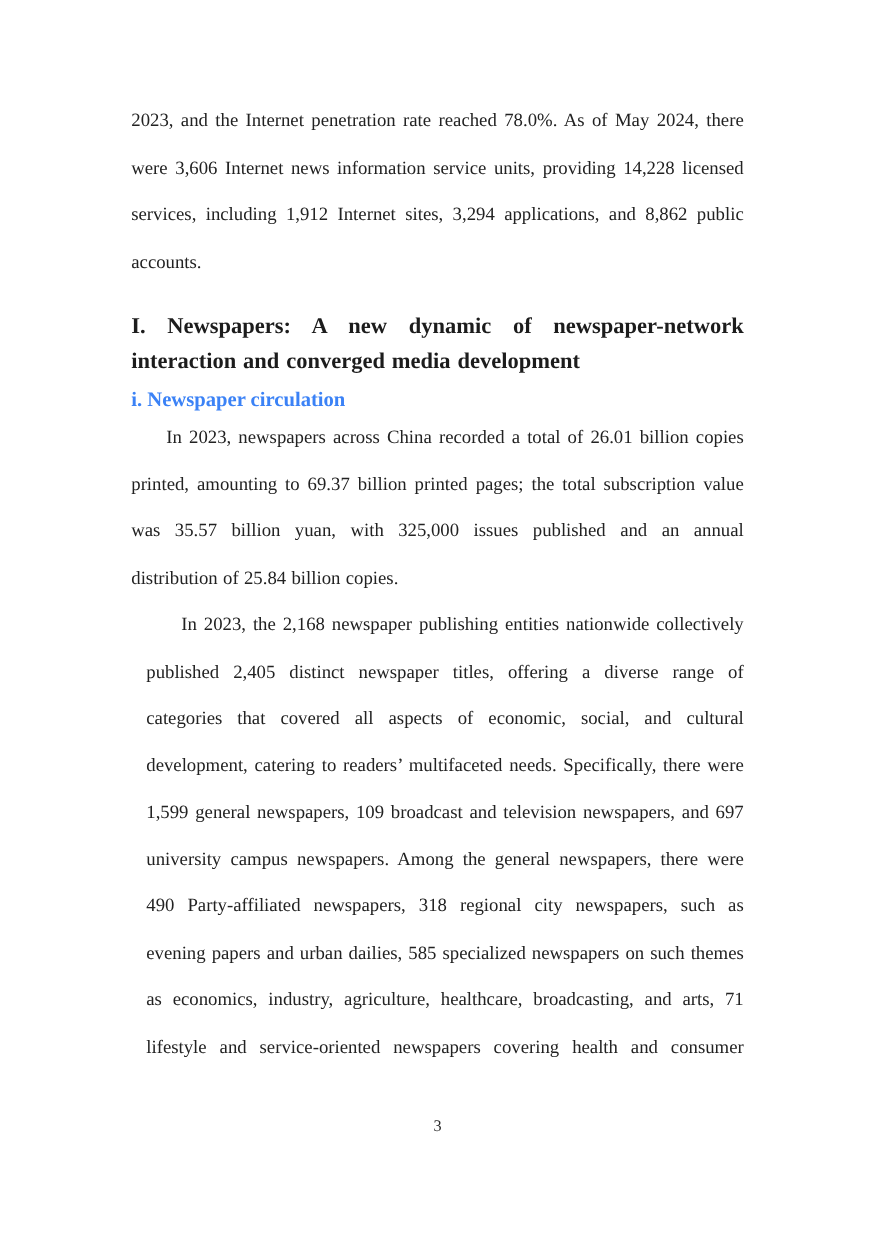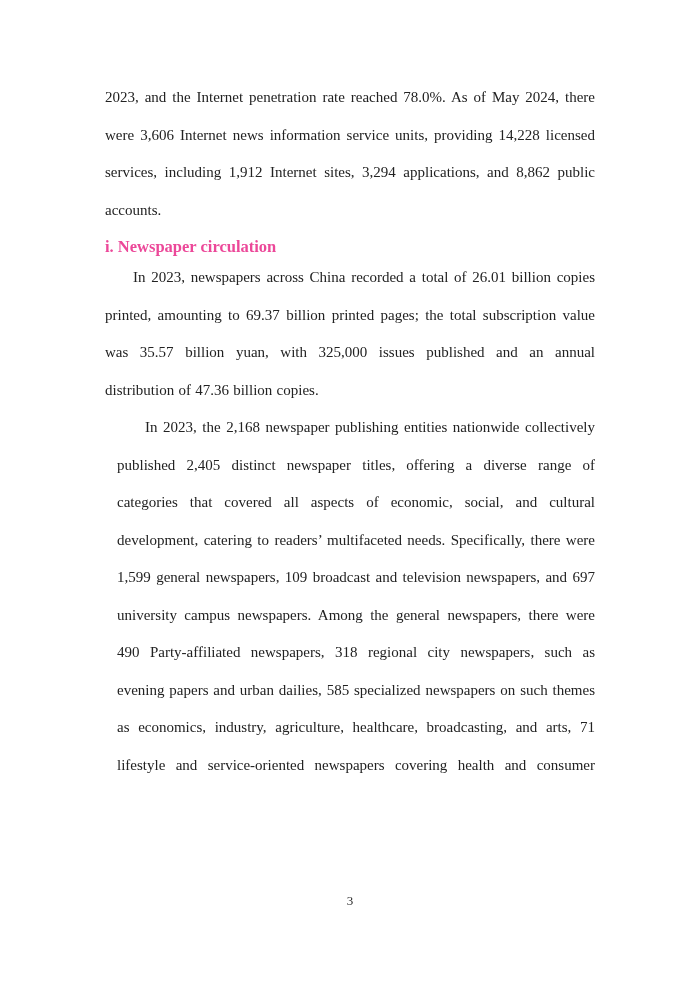--- a/index.html
+++ b/index.html
@@ -44,44 +44,45 @@
     text-align: justify;
     word-spacing: 1px;
     margin: 17px 0 0 0;
     color: #1c1c1c;
   }
   .subsection-heading {
     font-size: 16.5px;
     line-height: 24px;
     font-weight: bold;
     margin: 6px 0 0 0;
-    color: #ec4899;
+    color: #3b82f6;
   }
   .page-footer {
     position: absolute;
     left: 0;
     right: 0;
     top: 893px;
     text-align: center;
     font-size: 13px;
     color: #2a2a2a;
   }
 </style>
 </head>
 <body>
 
 <div class="page">
   <div class="content">
 
     <p class="body-para">2023, and the Internet penetration rate reached 78.0%. As of May 2024, there were 3,606 Internet news information service units, providing 14,228 licensed services, including 1,912 Internet sites, 3,294 applications, and 8,862 public accounts.</p>
 
+    <h1 class="section-heading">I. Newspapers: A new dynamic of newspaper-network interaction and converged media development</h1>
 
     <h2 class="subsection-heading">i. Newspaper circulation</h2>
 
-    <p class="body-para indented">In 2023, newspapers across China recorded a total of 26.01 billion copies printed, amounting to 69.37 billion printed pages; the total subscription value was 35.57 billion yuan, with 325,000 issues published and an annual distribution of 47.36 billion copies.</p>
+    <p class="body-para indented">In 2023, newspapers across China recorded a total of 26.01 billion copies printed, amounting to 69.37 billion printed pages; the total subscription value was 35.57 billion yuan, with 325,000 issues published and an annual distribution of 25.84 billion copies.</p>
 
 
     <p class="body-para indented cutoff">In 2023, the 2,168 newspaper publishing entities nationwide collectively published 2,405 distinct newspaper titles, offering a diverse range of categories that covered all aspects of economic, social, and cultural development, catering to readers’ multifaceted needs. Specifically, there were 1,599 general newspapers, 109 broadcast and television newspapers, and 697 university campus newspapers. Among the general newspapers, there were 490 Party-affiliated newspapers, 318 regional city newspapers, such as evening papers and urban dailies, 585 specialized newspapers on such themes as economics, industry, agriculture, healthcare, broadcasting, and arts, 71 lifestyle and service-oriented newspapers covering health and consumer</p>
 
   </div>
 
   <div class="page-footer">3</div>
 </div>
 
 </body></html>

